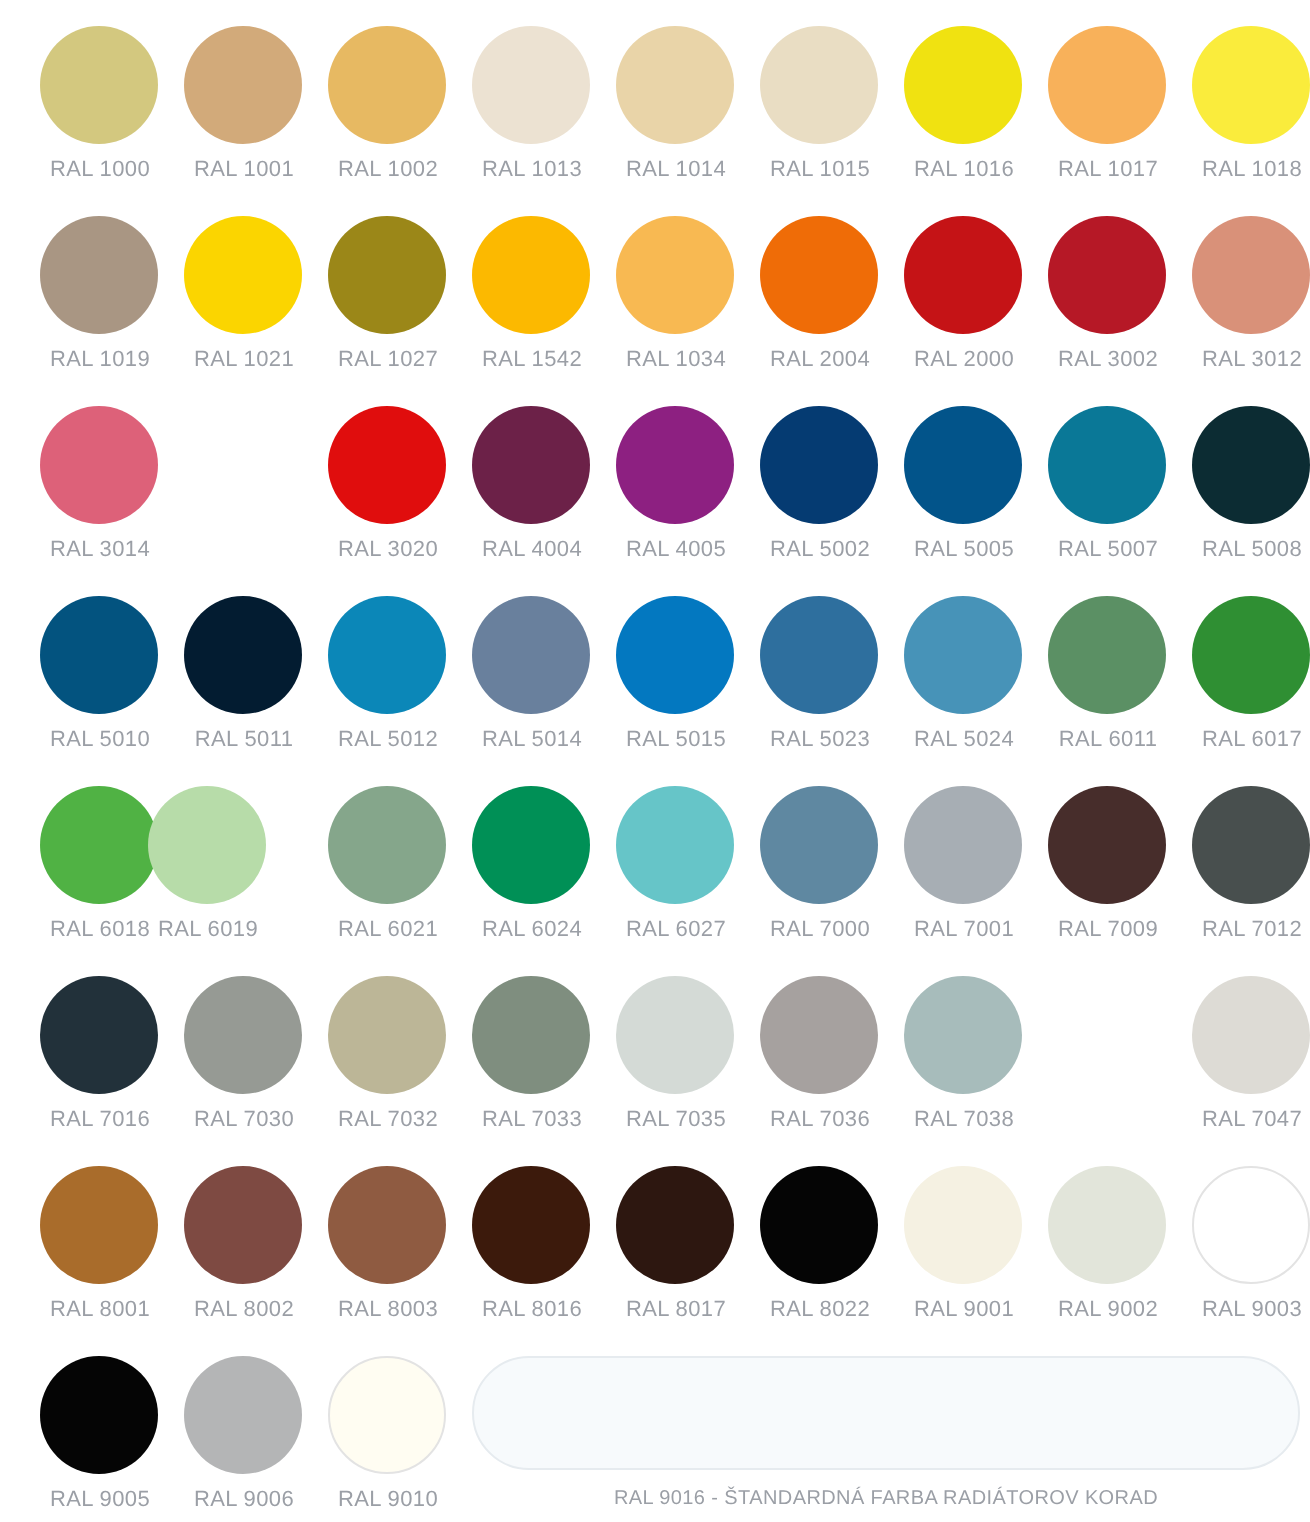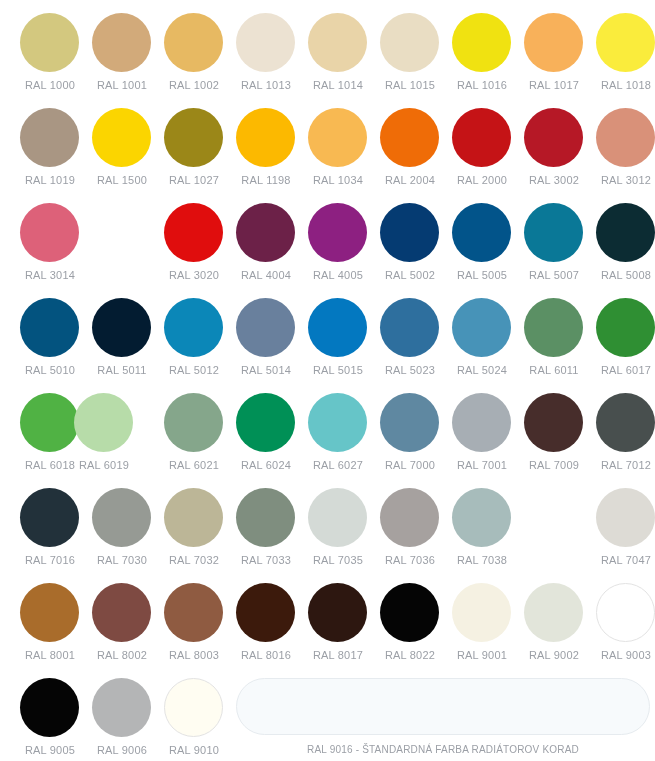--- a/index.html
+++ b/index.html
@@ -132,29 +132,29 @@
         <div class="label">RAL 1018</div>
       </div>
     </div>
     <div class="row" style="position: absolute; left: 0px; top: 106px;">
       <div class="cell" style="left: 14px;">
         <div class="swatch" style="background: rgb(169, 150, 131);"></div>
         <div class="label">RAL 1019</div>
       </div>
       <div class="cell" style="left: 86px;">
         <div class="swatch" style="background: rgb(251, 213, 0);"></div>
-        <div class="label">RAL 1500</div>
+        <div class="label">RAL 1021</div>
       </div>
       <div class="cell" style="left: 158px;">
         <div class="swatch" style="background: rgb(155, 135, 24);"></div>
         <div class="label">RAL 1027</div>
       </div>
       <div class="cell" style="left: 230px;">
         <div class="swatch" style="background: rgb(252, 185, 0);"></div>
-        <div class="label">RAL 1198</div>
+        <div class="label">RAL 1542</div>
       </div>
       <div class="cell" style="left: 302px;">
         <div class="swatch" style="background: rgb(248, 185, 82);"></div>
         <div class="label">RAL 1034</div>
       </div>
       <div class="cell" style="left: 374px;">
         <div class="swatch" style="background: rgb(239, 108, 7);"></div>
         <div class="label">RAL 2004</div>
       </div>
       <div class="cell" style="left: 446px;">

